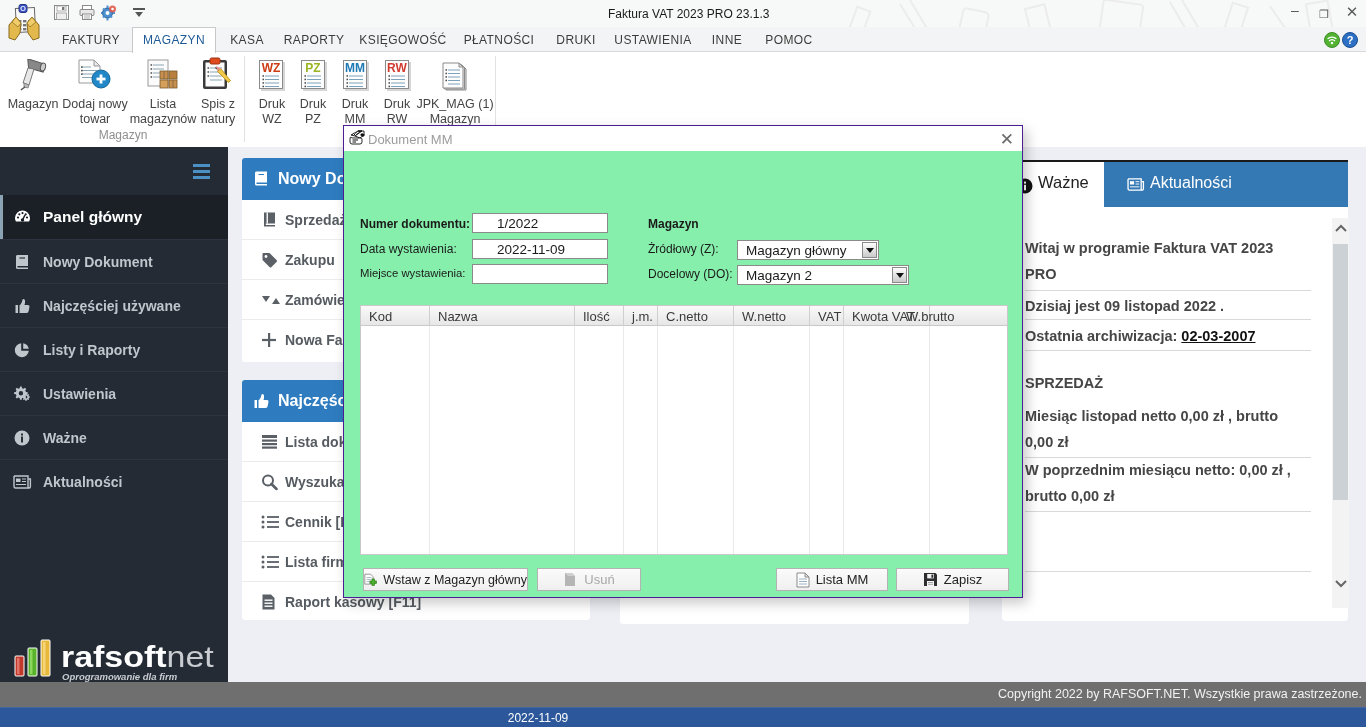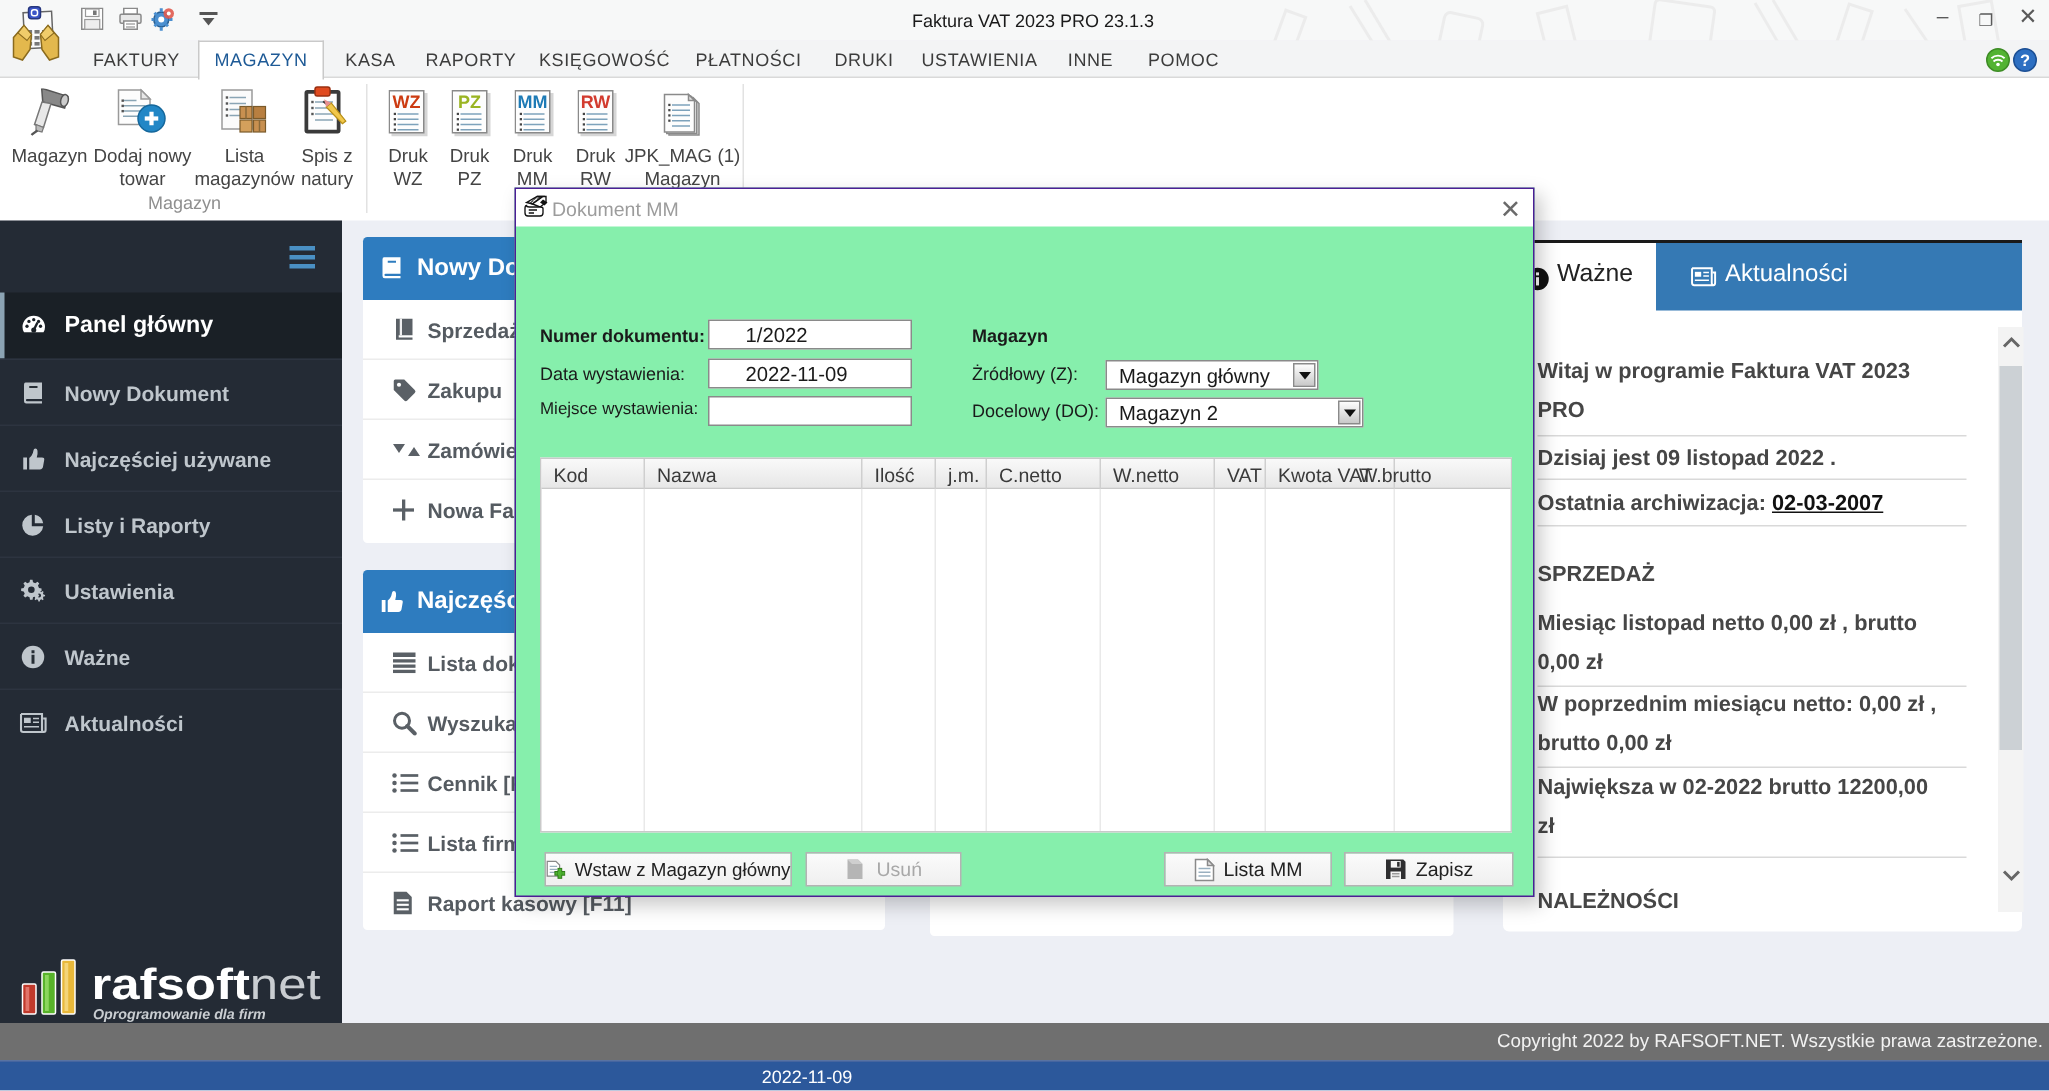--- a/index.html
+++ b/index.html
@@ -542,23 +542,21 @@
 <div class="rsepline" style="top:128px"></div>
 <div class="ritem" style="top:132px">Dzisiaj jest 09 listopad 2022 .</div>
 <div class="rsepline" style="top:156.5px"></div>
 <div class="ritem" style="top:162px">Ostatnia archiwizacja: <span style="color:#111;text-decoration:underline">02-03-2007</span></div>
 <div class="rsepline" style="top:187.5px"></div>
 <div class="ritem" style="top:209px">SPRZEDAŻ</div>
 <div class="ritem" style="top:242px">Miesiąc listopad netto 0,00 zł , brutto<br>0,00 zł</div>
 <div class="rsepline" style="top:295px"></div>
 <div class="ritem" style="top:296px">W poprzednim miesiącu netto: 0,00 zł ,<br>brutto 0,00 zł</div>
 <div class="rsepline" style="top:349px"></div>
-<div class="ritem" style="top:351px">Największa w 02-2022 brutto 12200,00<br>zł</div>
 <div class="rsepline" style="top:408.5px"></div>
-<div class="ritem" style="top:427px">NALEŻNOŚCI</div>
 
 <div class="abs" style="left:330px;top:56px;width:17px;height:390px;background:#f3f3f3"></div>
 <svg class="abs" style="left:333px;top:62px" width="12" height="8" viewBox="0 0 12 8">
       <path d="M1 7 L6 2 L11 7" stroke="#666" stroke-width="2" fill="none"></path>
     </svg>
 <div class="abs" style="left:331px;top:82px;width:15px;height:256px;background:#ccd1d5"></div>
 <svg class="abs" style="left:333px;top:418px" width="12" height="8" viewBox="0 0 12 8">
       <path d="M1 1 L6 6 L11 1" stroke="#666" stroke-width="2" fill="none"></path>
     </svg>
 </div>

